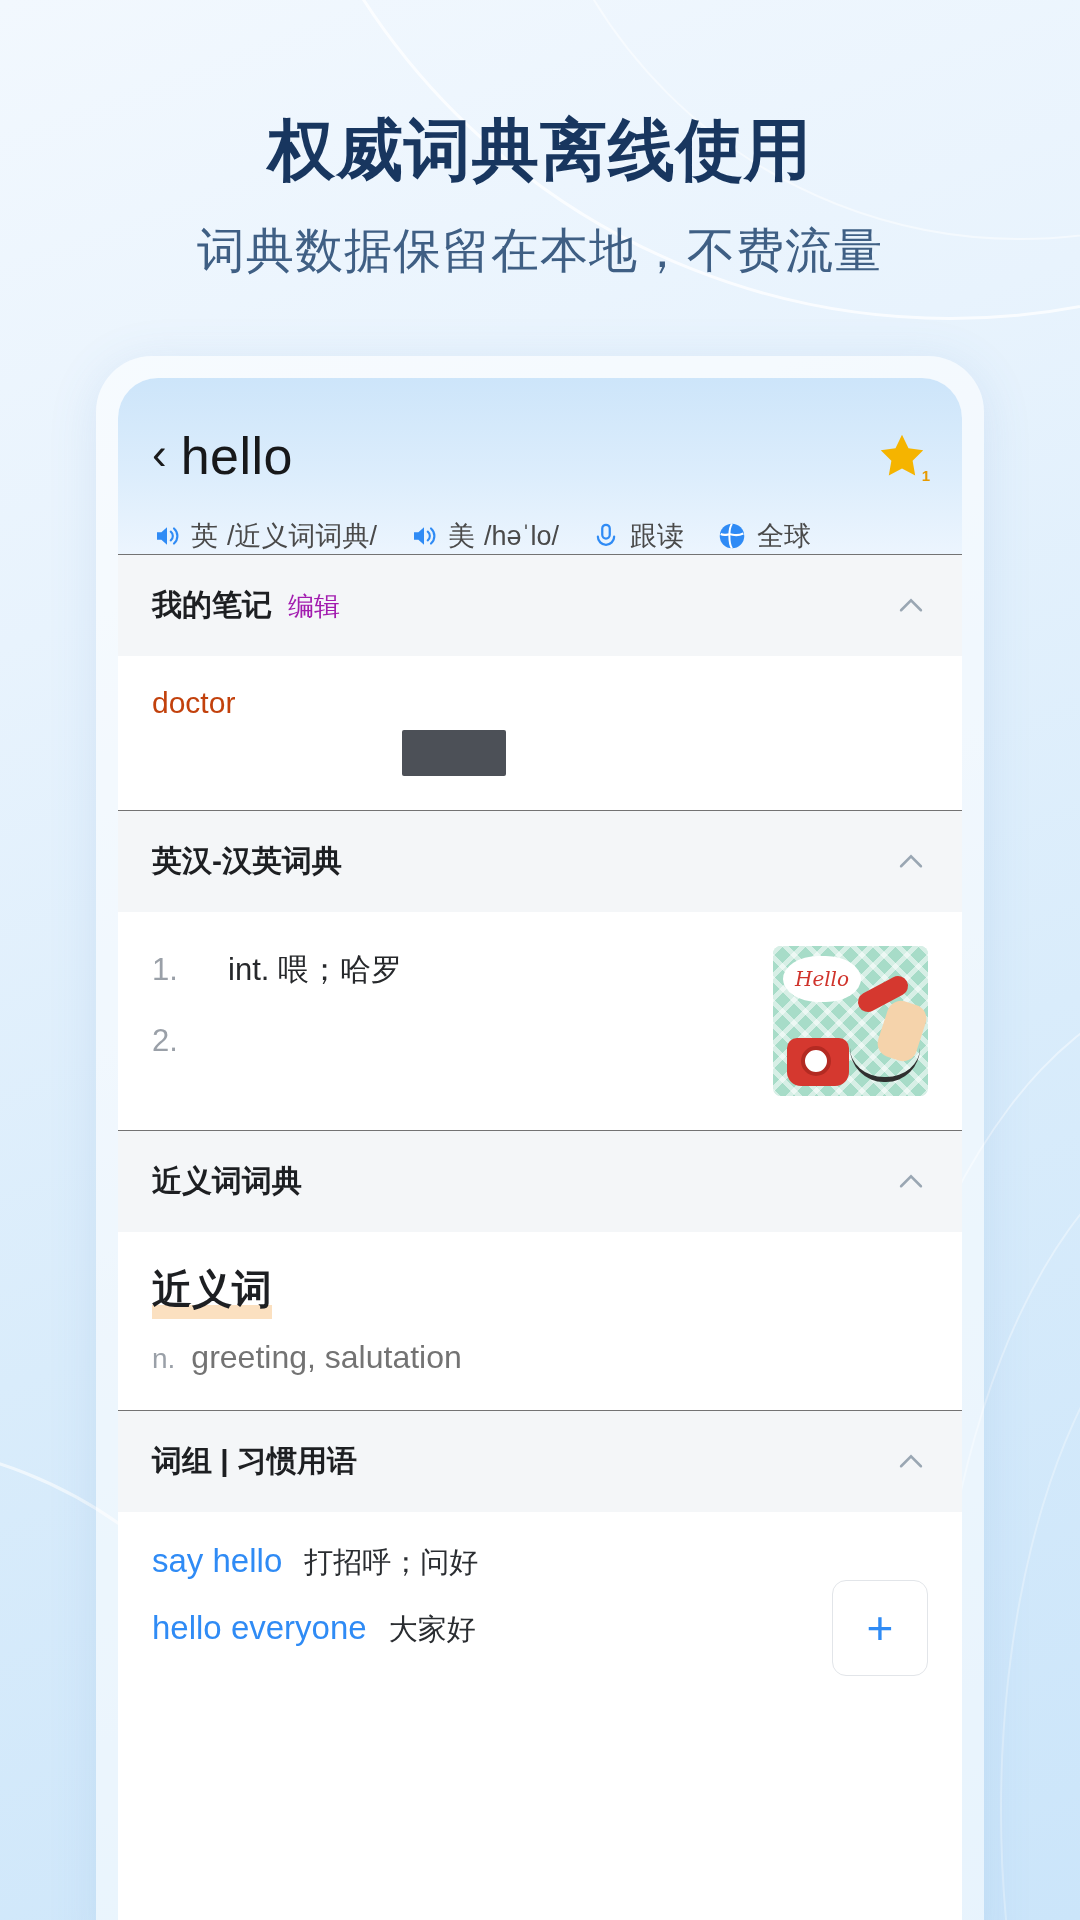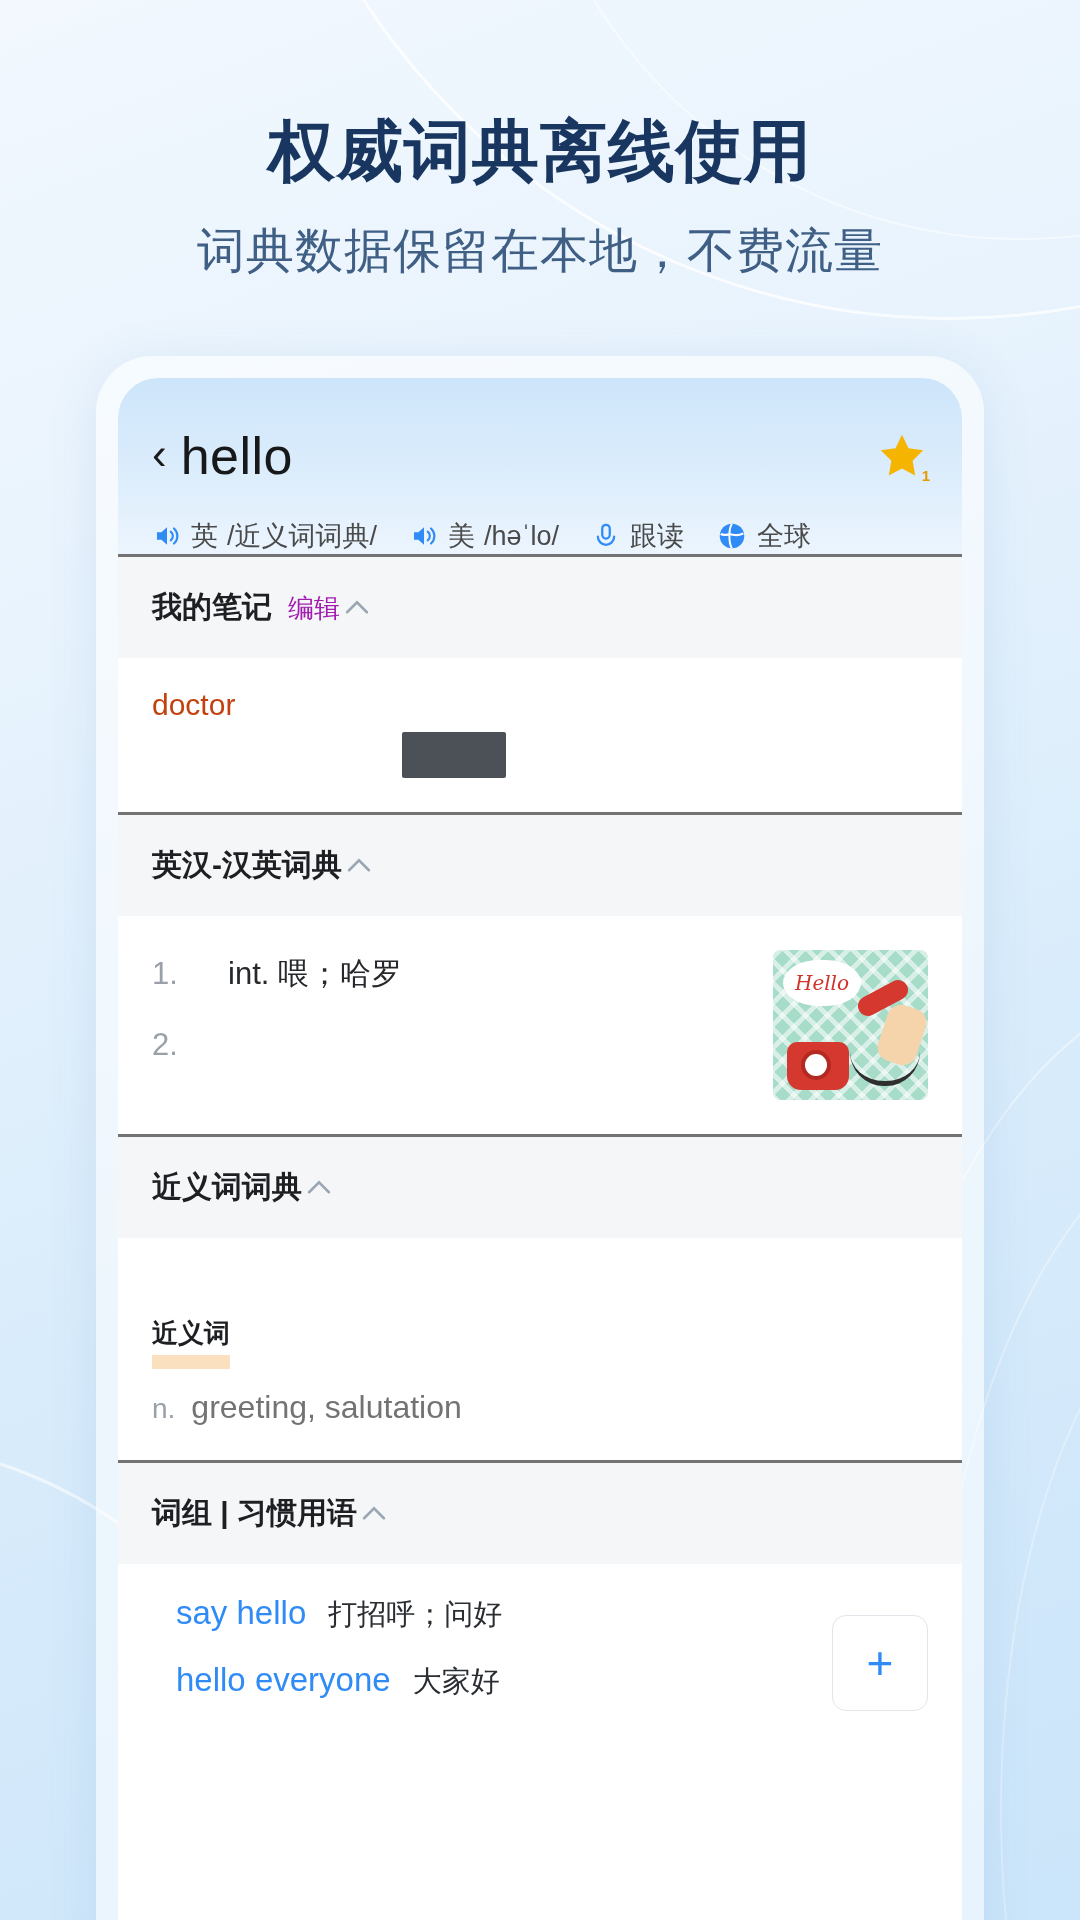--- a/index.html
+++ b/index.html
@@ -46,20 +46,21 @@
 
   
   .hero { position: absolute; top: 0; left: 0; right: 0; text-align: center; z-index: 3; }
   .hero-title {
     margin-top: 112px;
     font-size: 67px;
     font-weight: bold;
     color: #18365f;
     letter-spacing: 1px;
     line-height: 1.15;
+    font-family: Liberation Serif, serif;
   }
   .hero-sub {
     margin-top: 30px;
     font-size: 48px;
     color: #3f5f84;
     letter-spacing: 1px;
   }
 
   
   .phone-frame {
@@ -134,22 +135,22 @@
     color: #7b8390;
     background: rgba(255,255,255,0.35);
   }
 
   
   .sec-head {
     background: #f4f6f8;
     padding: 30px 34px;
     display: flex;
     align-items: center;
-    justify-content: flex-start;
-    border-top: 3px solid #737373;
+    justify-content: space-between;
+    border-top: 1px solid #737373;
   }
   .sec-head-left { display: flex; align-items: baseline; gap: 16px; }
   .sec-title { font-size: 30px; color: #1d1f22; font-weight: bold; }
   .sec-action { font-size: 26px; color: #a21caf; }
   .chev-up { color: #9aa7b3; }
 
   .sec-body { background: #ffffff; padding: 30px 34px 34px 34px; }
 
   .note-text { font-size: 30px; color: #c2410c; }
   .note-redact {
@@ -212,34 +213,33 @@
   }
   .thumb-cord {
     position: absolute; right: 8px; bottom: 14px;
     width: 70px; height: 34px;
     border-bottom: 5px solid #2f2f2f;
     border-radius: 0 0 40px 40px;
   }
 
   
   .syn-label {
-    font-size: 26px; color: #1d1f22; font-weight: bold;
+    font-size: 40px; color: #1d1f22; font-weight: bold;
     display: inline-block;
     background: linear-gradient(to top, #fbe0c0 0 14px, transparent 14px);
-    padding-bottom: 18px;
-    margin-top: 48px;
+    padding-bottom: 2px;
   }
   .syn-line { margin-top: 20px; display: flex; align-items: baseline; gap: 16px; }
   .syn-pos { font-size: 28px; color: #9aa0a8; }
   .syn-words { font-size: 32px; color: #737373; text-align: center; }
 
   
   .phrase-body {
     background: #fff; padding: 30px 34px 10px 34px;
-    display: flex; align-items: center; justify-content: space-between; margin-left: 24px;
+    display: flex; align-items: flex-end; justify-content: space-between;
   }
   .phrase-list { flex: 1; }
   .phrase-row { display: flex; align-items: baseline; gap: 22px; margin-bottom: 26px; }
   .phrase-en { font-size: 33px; color: #2f8bf5; }
   .phrase-cn { font-size: 29px; color: #2a2d31; }
   .add-btn {
     width: 96px; height: 96px;
     border: 1px solid #e2e5e9;
     border-radius: 14px;
     display: flex; align-items: center; justify-content: center;

